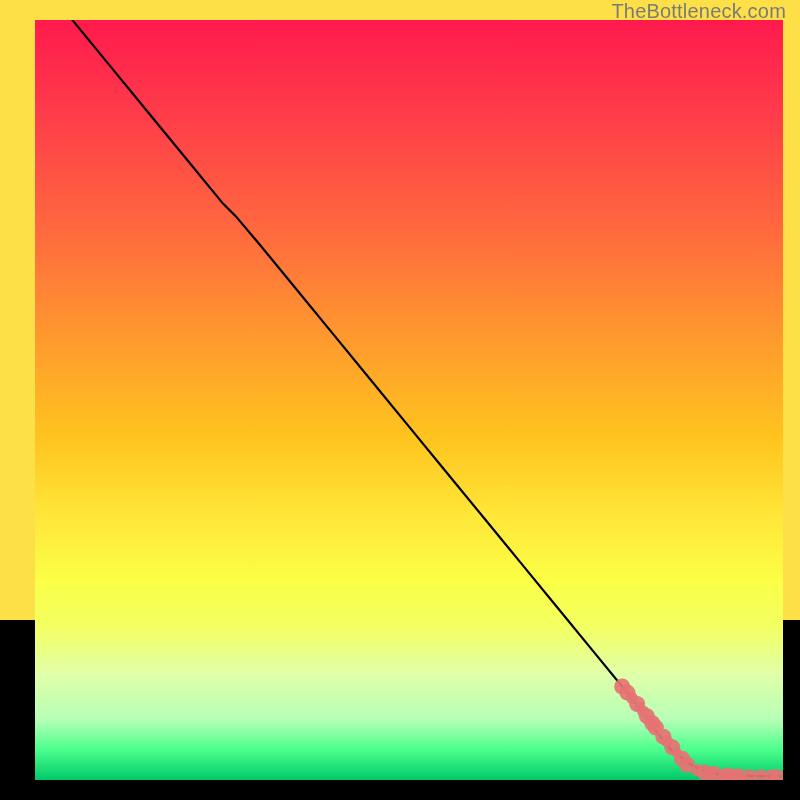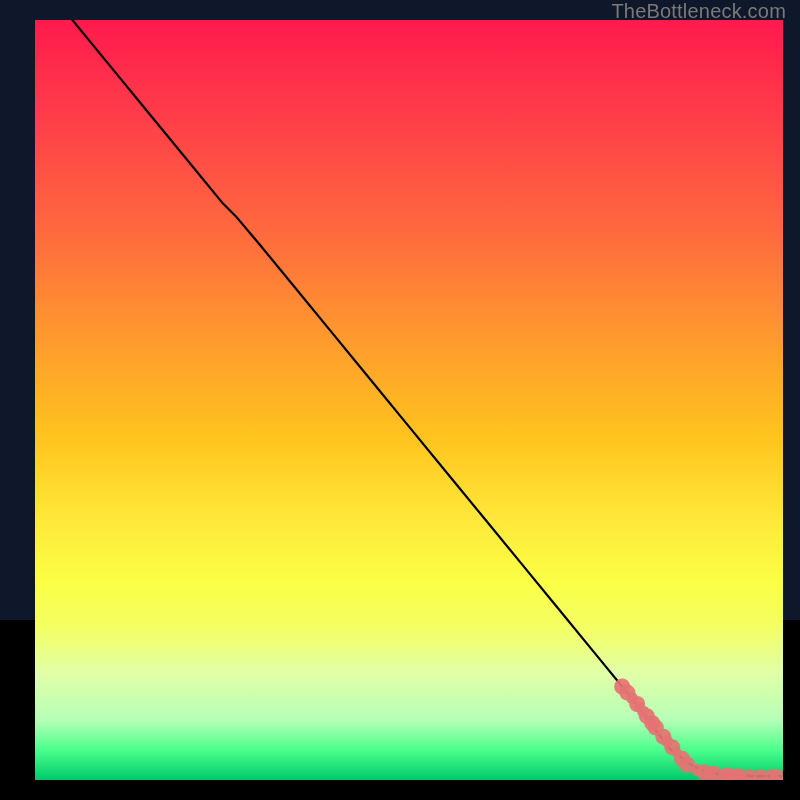--- a/index.html
+++ b/index.html
@@ -8,21 +8,21 @@
     width: 800px;
     height: 800px;
     background: #000;
     font-family: Arial, Helvetica, sans-serif;
     overflow: hidden;
   }
   .frame {
     position: relative;
     width: 800px;
     height: 620px;
-    background: #0f172a;
+    background: #fde047;
     text-align: right;
   }
   .plot {
     position: absolute;
     left: 35px;
     top: 20px;
     width: 748px;
     height: 760px;
     
     background: linear-gradient(

